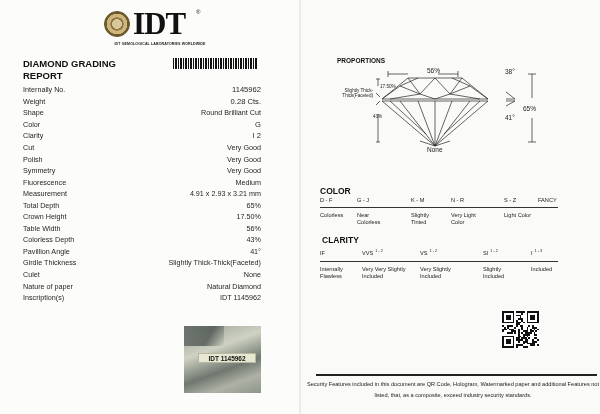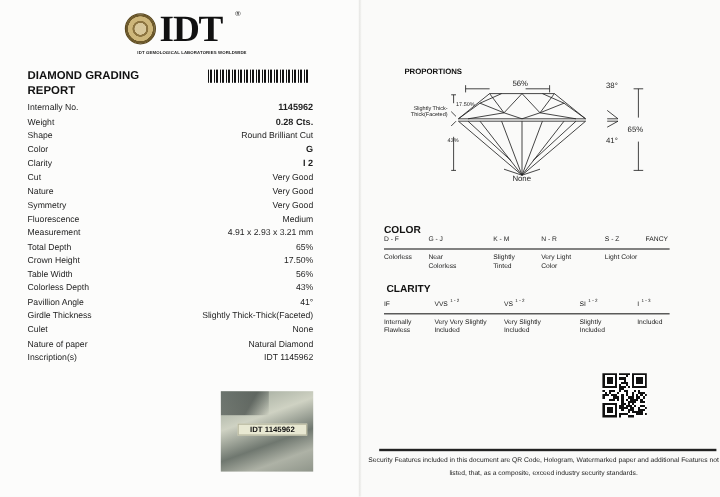--- a/index.html
+++ b/index.html
@@ -21,21 +21,21 @@
 
   .report-title { position: absolute; left: 23px; top: 58px; font-size: 9.5px; font-weight: bold; line-height: 12px; color: #111; width: 120px; }
 
   .barcode { position: absolute; left: 173px; top: 58px; width: 85px; height: 11px;
     background: repeating-linear-gradient(90deg, #111 0 1px, #fbfbfa 1px 2px, #111 2px 3px, #111 3px 4px, #fbfbfa 4px 5px); }
 
   .spec-table { position: absolute; left: 23px; top: 84px; width: 238px; }
   .spec-row { display: flex; justify-content: space-between; height: 11.55px; align-items: center; }
   .spec-label { font-size: 7.2px; color: #1f1f1f; }
   .spec-value { font-size: 7.2px; color: #1f1f1f; text-align: right; }
-  .spec-value.bold { font-weight: bold; font-size: 7.6px; }
+  .spec-value.bold { font-weight: normal; font-size: 7.6px; }
 
   .inscription-photo { position: absolute; left: 184px; top: 326px; width: 77px; height: 67px;
     background: linear-gradient(160deg, #8e978e 0%, #b6bcae 20%, #cfd2c3 35%, #9aa095 50%, #6f776f 62%, #aeb2a6 80%, #8f958a 100%); overflow: hidden; }
   .photo-dark { position: absolute; left: 0; top: 0; width: 40px; height: 20px; background: linear-gradient(120deg, #5d6560, #3f4643 60%, transparent); opacity: 0.7; }
   .photo-label { position: absolute; left: 14px; top: 27px; width: 58px; height: 10px; background: #e8e8d2; border: 1px solid #b8b8a0; font-size: 6.5px; font-weight: bold; text-align: center; line-height: 9px; color: #111; }
 
   
   .proportions-title { position: absolute; left: 337px; top: 57px; font-size: 6.5px; font-weight: bold; color: #111; }
   .diagram { position: absolute; left: 330px; top: 62px; width: 210px; height: 90px; }
   .diagram svg { width: 210px; height: 90px; }
@@ -89,21 +89,21 @@
     </div>
     <div class="spec-row">
       <span class="spec-label">Clarity</span>
       <span class="spec-value bold">I 2</span>
     </div>
     <div class="spec-row">
       <span class="spec-label">Cut</span>
       <span class="spec-value">Very Good</span>
     </div>
     <div class="spec-row">
-      <span class="spec-label">Nature</span>
+      <span class="spec-label">Polish</span>
       <span class="spec-value">Very Good</span>
     </div>
     <div class="spec-row">
       <span class="spec-label">Symmetry</span>
       <span class="spec-value">Very Good</span>
     </div>
     <div class="spec-row">
       <span class="spec-label">Fluorescence</span>
       <span class="spec-value">Medium</span>
     </div>

